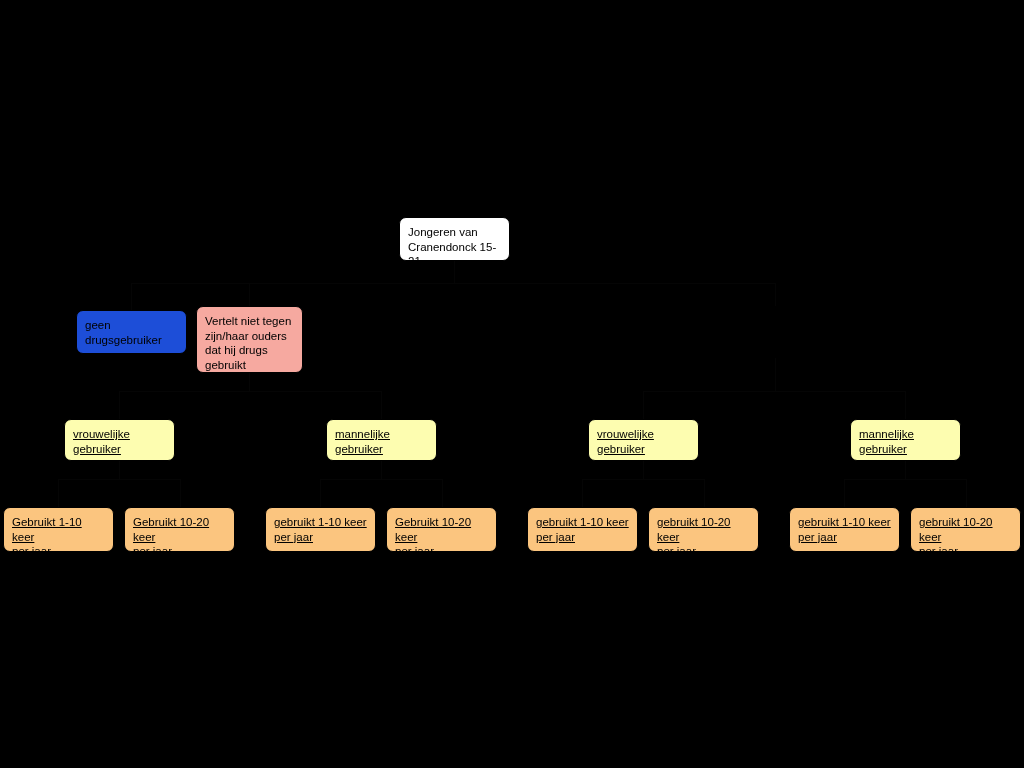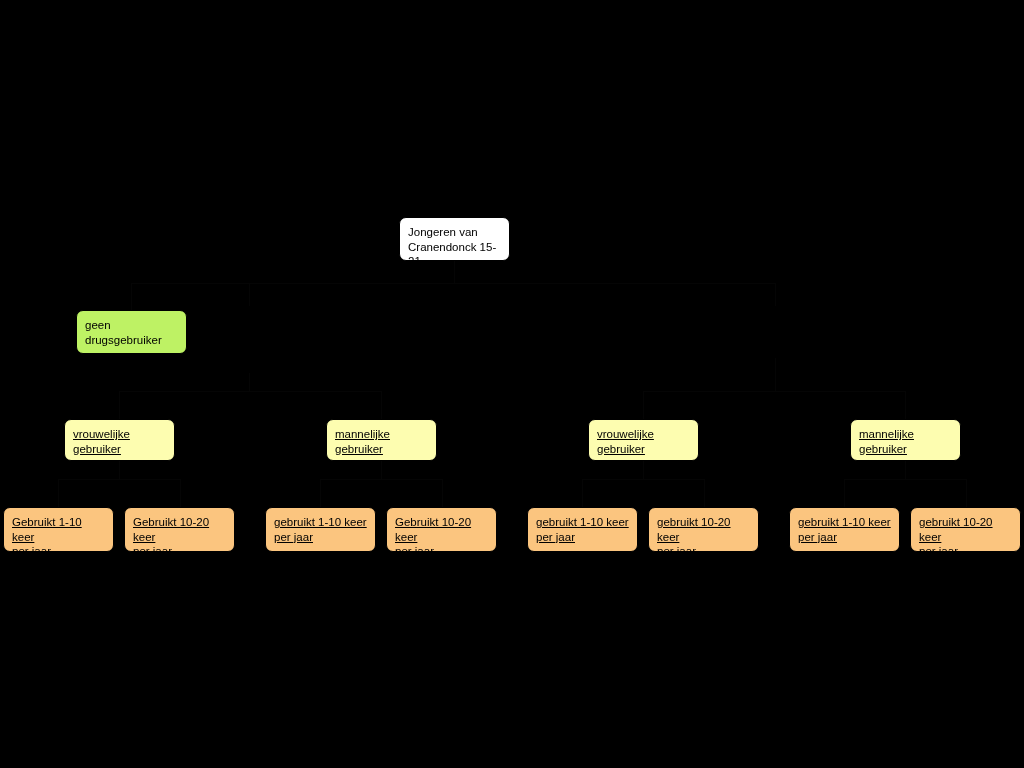--- a/index.html
+++ b/index.html
@@ -77,22 +77,26 @@
   <div class="connector v" style="left:704px; top:479px; height:28px;"></div>
 
   <div class="connector v" style="left:905px; top:461px; height:18px;"></div>
   <div class="connector h" style="left:844px; top:479px; width:122px;"></div>
   <div class="connector v" style="left:844px; top:479px; height:28px;"></div>
   <div class="connector v" style="left:966px; top:479px; height:28px;"></div>
 
   <div class="node root" style="left: 399px; top: 217px; width: 111px; height: 44px; background: rgb(255, 255, 255); color: rgb(0, 0, 0); border-color: rgb(0, 0, 0);">Jongeren van
 Cranendonck 15-21</div>
 
-  <div class="node pink" style="left: 76px; top: 310px; width: 111px; height: 44px; background: #bef264; color: rgb(0, 0, 0); border-color: rgb(0, 0, 0);">geen
+  <div class="node pink" style="left: 76px; top: 310px; width: 111px; height: 44px; background: #1d4ed8; color: rgb(0, 0, 0); border-color: rgb(0, 0, 0);">geen
 drugsgebruiker</div>
+  <div class="node pink" style="left: 196px; top: 306px; width: 107px; height: 67px; background: rgb(246, 169, 160); color: rgb(0, 0, 0); border-color: rgb(0, 0, 0);">Vertelt niet tegen
+zijn/haar ouders
+dat hij drugs
+gebruikt</div>
 
   <div class="node yellow" style="left: 64px; top: 419px; width: 111px; height: 42px; background: rgb(253, 253, 176); color: rgb(0, 0, 0); border-color: rgb(0, 0, 0);">vrouwelijke
 gebruiker</div>
   <div class="node yellow" style="left: 326px; top: 419px; width: 111px; height: 42px; background: rgb(253, 253, 176); color: rgb(0, 0, 0); border-color: rgb(0, 0, 0);">mannelijke
 gebruiker</div>
   <div class="node yellow" style="left: 588px; top: 419px; width: 111px; height: 42px; background: rgb(253, 253, 176); color: rgb(0, 0, 0); border-color: rgb(0, 0, 0);">vrouwelijke
 gebruiker</div>
   <div class="node yellow" style="left: 850px; top: 419px; width: 111px; height: 42px; background: rgb(253, 253, 176); color: rgb(0, 0, 0); border-color: rgb(0, 0, 0);">mannelijke
 gebruiker</div>
 

